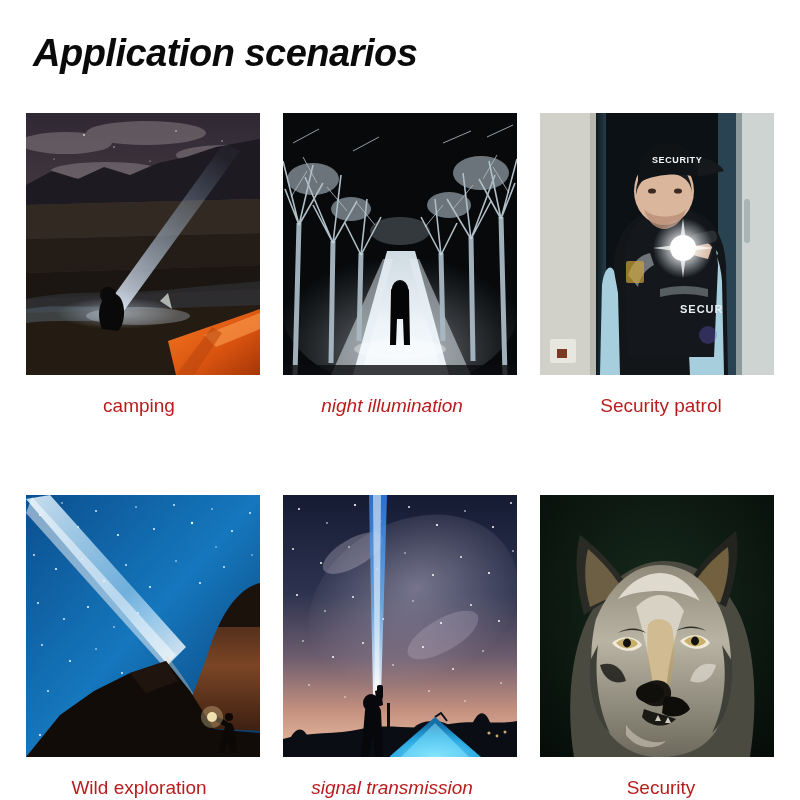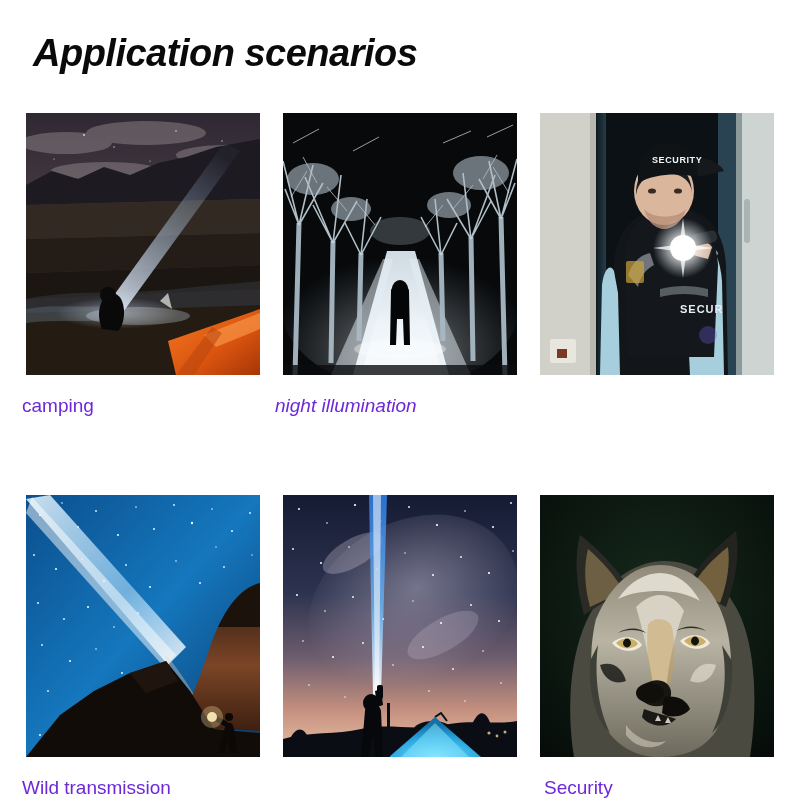--- a/index.html
+++ b/index.html
@@ -49,24 +49,25 @@
   .thumb {
     position: relative;
     width: 234px;
     height: 262px;
     overflow: hidden;
     background: #000;
   }
   .thumb svg { display: block; width: 100%; height: 100%; }
   .caption {
     margin-top: 21px;
+    text-align: center;
     font-family: "Liberation Sans", sans-serif;
     font-size: 19px;
     font-weight: 400;
-    color: #6d28d9;
+    color: #b91c1c;
     line-height: 1.1;
     white-space: nowrap;
   }
   .cap-shift-1 { transform: translateX(-4px); }
   .cap-shift-2 { transform: translateX(-8px); font-style: italic; }
   .cap-shift-3 { transform: translateX(4px); }
 </style>
 </head>
 <body>
 
@@ -244,20 +245,21 @@
             <path d="M104 96 C112 106 138 106 146 96 C142 110 132 116 124 116 C116 116 108 110 104 96 Z" fill="#b98f78" opacity="0.8"></path>
             <path d="M150 130 C158 126 168 128 172 134 L168 146 C160 144 152 142 148 140 Z" fill="#d9b69c"></path>
             <rect x="150" y="122" width="26" height="12" rx="5" fill="#2a2f33" transform="rotate(-12 150 122)"></rect>
             <circle cx="143" cy="135" r="30" fill="url(#c3flash)"></circle>
             <circle cx="143" cy="135" r="13" fill="#ffffff"></circle>
             <path d="M143 105 L147 135 L143 165 L139 135 Z" fill="#ffffff" opacity="0.75"></path>
             <path d="M113 135 L143 131 L173 135 L143 139 Z" fill="#ffffff" opacity="0.75"></path>
             <circle cx="168" cy="222" r="9" fill="#6a5ad0" opacity="0.35"></circle>
           </svg>
         </div>
+        <div class="caption cap-shift-3">Security patrol</div>
       </div>
     </div>
 
     <div class="row row-2">
 
       <div class="cell">
         <div class="thumb">
           <svg viewBox="0 0 234 262" preserveAspectRatio="none">
             <defs>
               <linearGradient id="c4sky" x1="0" y1="0" x2="1" y2="1">
@@ -327,21 +329,21 @@
             <path d="M104 178 L140 166 L152 186 L120 198 Z" fill="#241610" opacity="0.8"></path>
             <g fill="#0c0806">
               <path d="M198 236 C200 226 206 224 208 234 L212 258 L204 258 L202 244 L198 258 L192 258 Z"></path>
               <circle cx="203" cy="222" r="4"></circle>
               <path d="M200 232 L186 224 L188 220 L202 227 Z"></path>
             </g>
             <circle cx="186" cy="222" r="5" fill="#fff3c4" opacity="0.9"></circle>
             <circle cx="186" cy="222" r="11" fill="#ffe9a8" opacity="0.3"></circle>
           </svg>
         </div>
-        <div class="caption cap-shift-1">Wild transmission</div>
+        <div class="caption cap-shift-1">Wild exploration</div>
       </div>
 
       <div class="cell">
         <div class="thumb">
           <svg viewBox="0 0 234 262" preserveAspectRatio="none">
             <defs>
               <linearGradient id="c5sky" x1="0" y1="0" x2="0" y2="1">
                 <stop offset="0%" stop-color="#151b33"></stop>
                 <stop offset="38%" stop-color="#2e3450"></stop>
                 <stop offset="62%" stop-color="#6d5d6e"></stop>
@@ -423,20 +425,21 @@
             <path d="M94 212 L92 196 L98 194 L100 210 Z" fill="#07080c"></path>
             <rect x="94" y="190" width="6" height="14" rx="2" fill="#07080c"></rect>
             <rect x="104" y="208" width="3" height="54" fill="#0b0d14"></rect>
             <g fill="#f3d48a" opacity="0.8">
               <circle cx="206" cy="238" r="1.6"></circle>
                 <circle cx="214" cy="241" r="1.4"></circle>
                 <circle cx="222" cy="237" r="1.5"></circle>
             </g>
           </svg>
         </div>
+        <div class="caption cap-shift-2">signal transmission</div>
       </div>
 
       <div class="cell">
         <div class="thumb">
           <svg viewBox="0 0 234 262" preserveAspectRatio="none">
             <defs>
               <radialGradient id="c6bg" cx="0.5" cy="0.4" r="0.75">
                 <stop offset="0%" stop-color="#16291c"></stop>
                 <stop offset="100%" stop-color="#060d09"></stop>
               </radialGradient>

